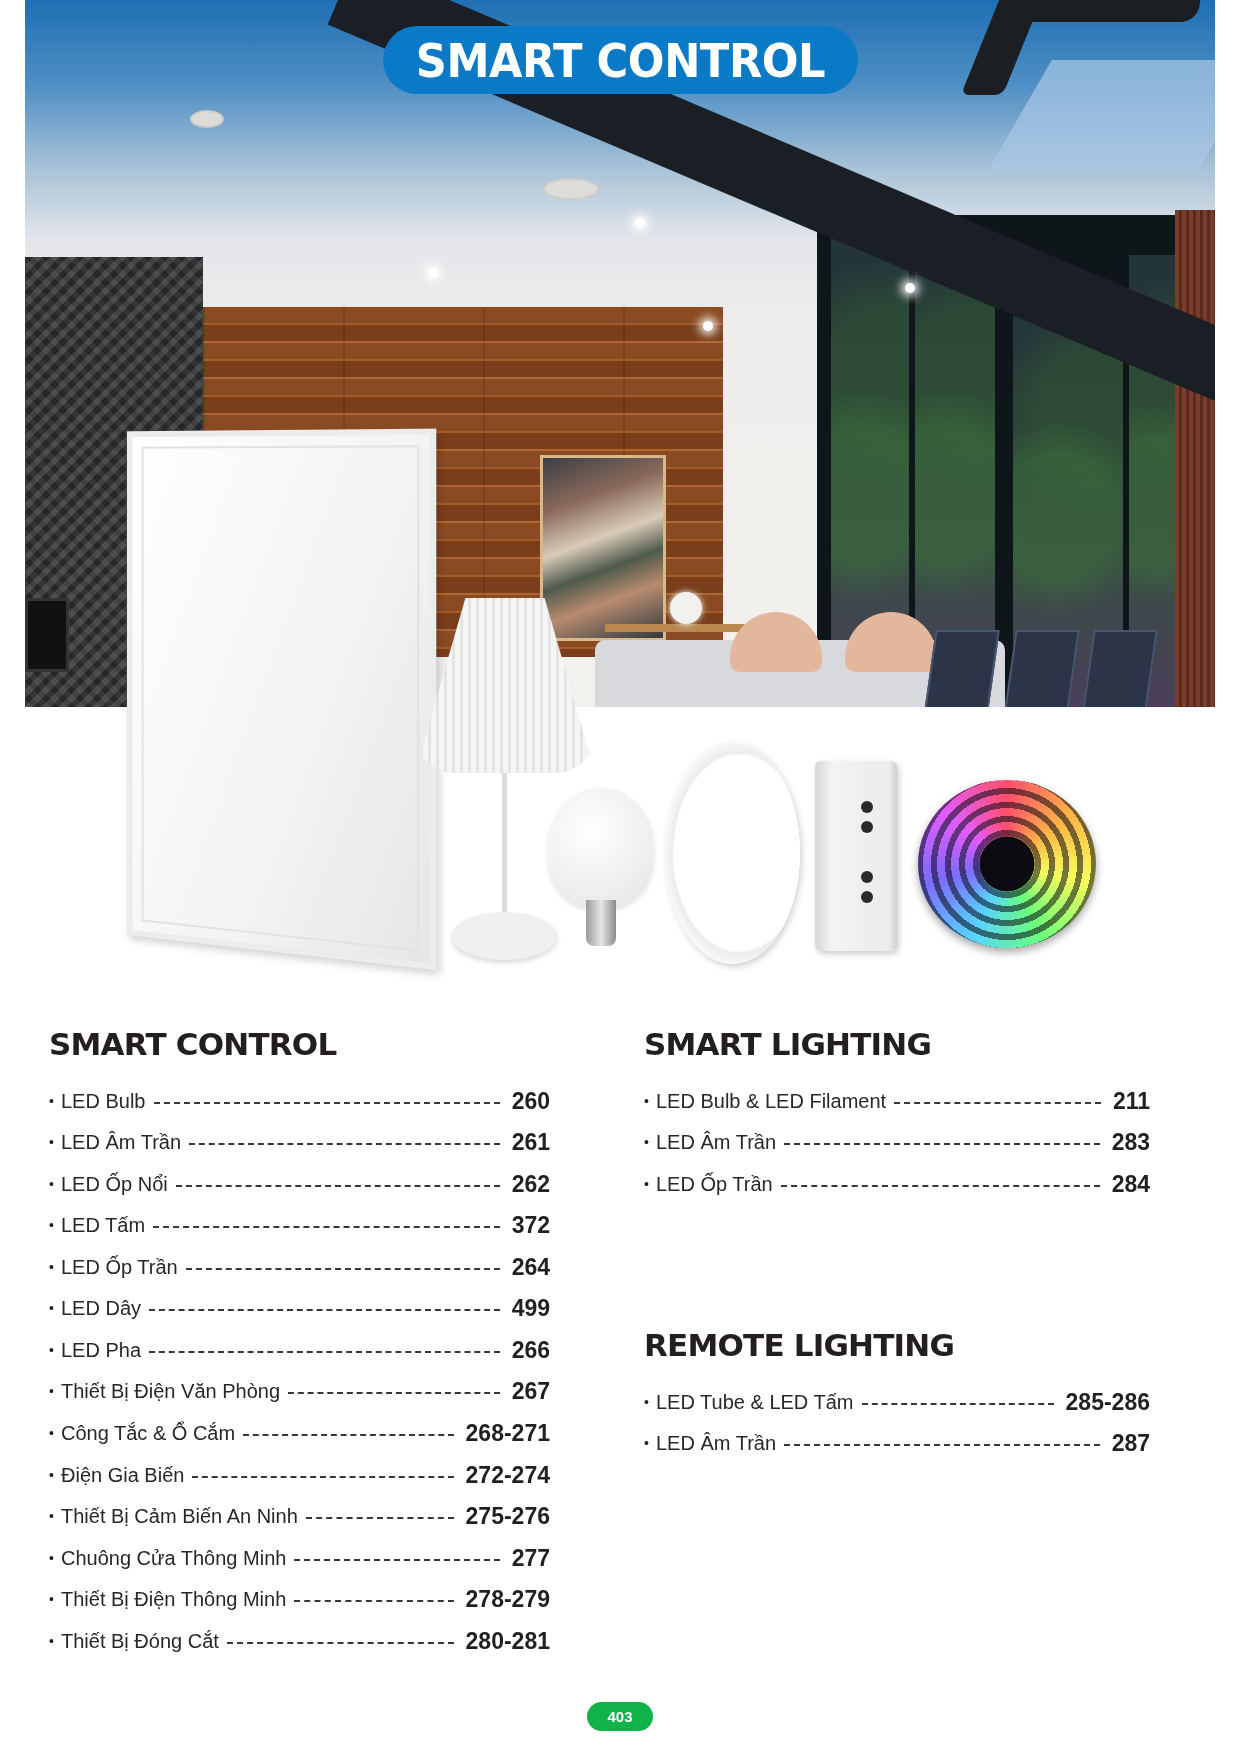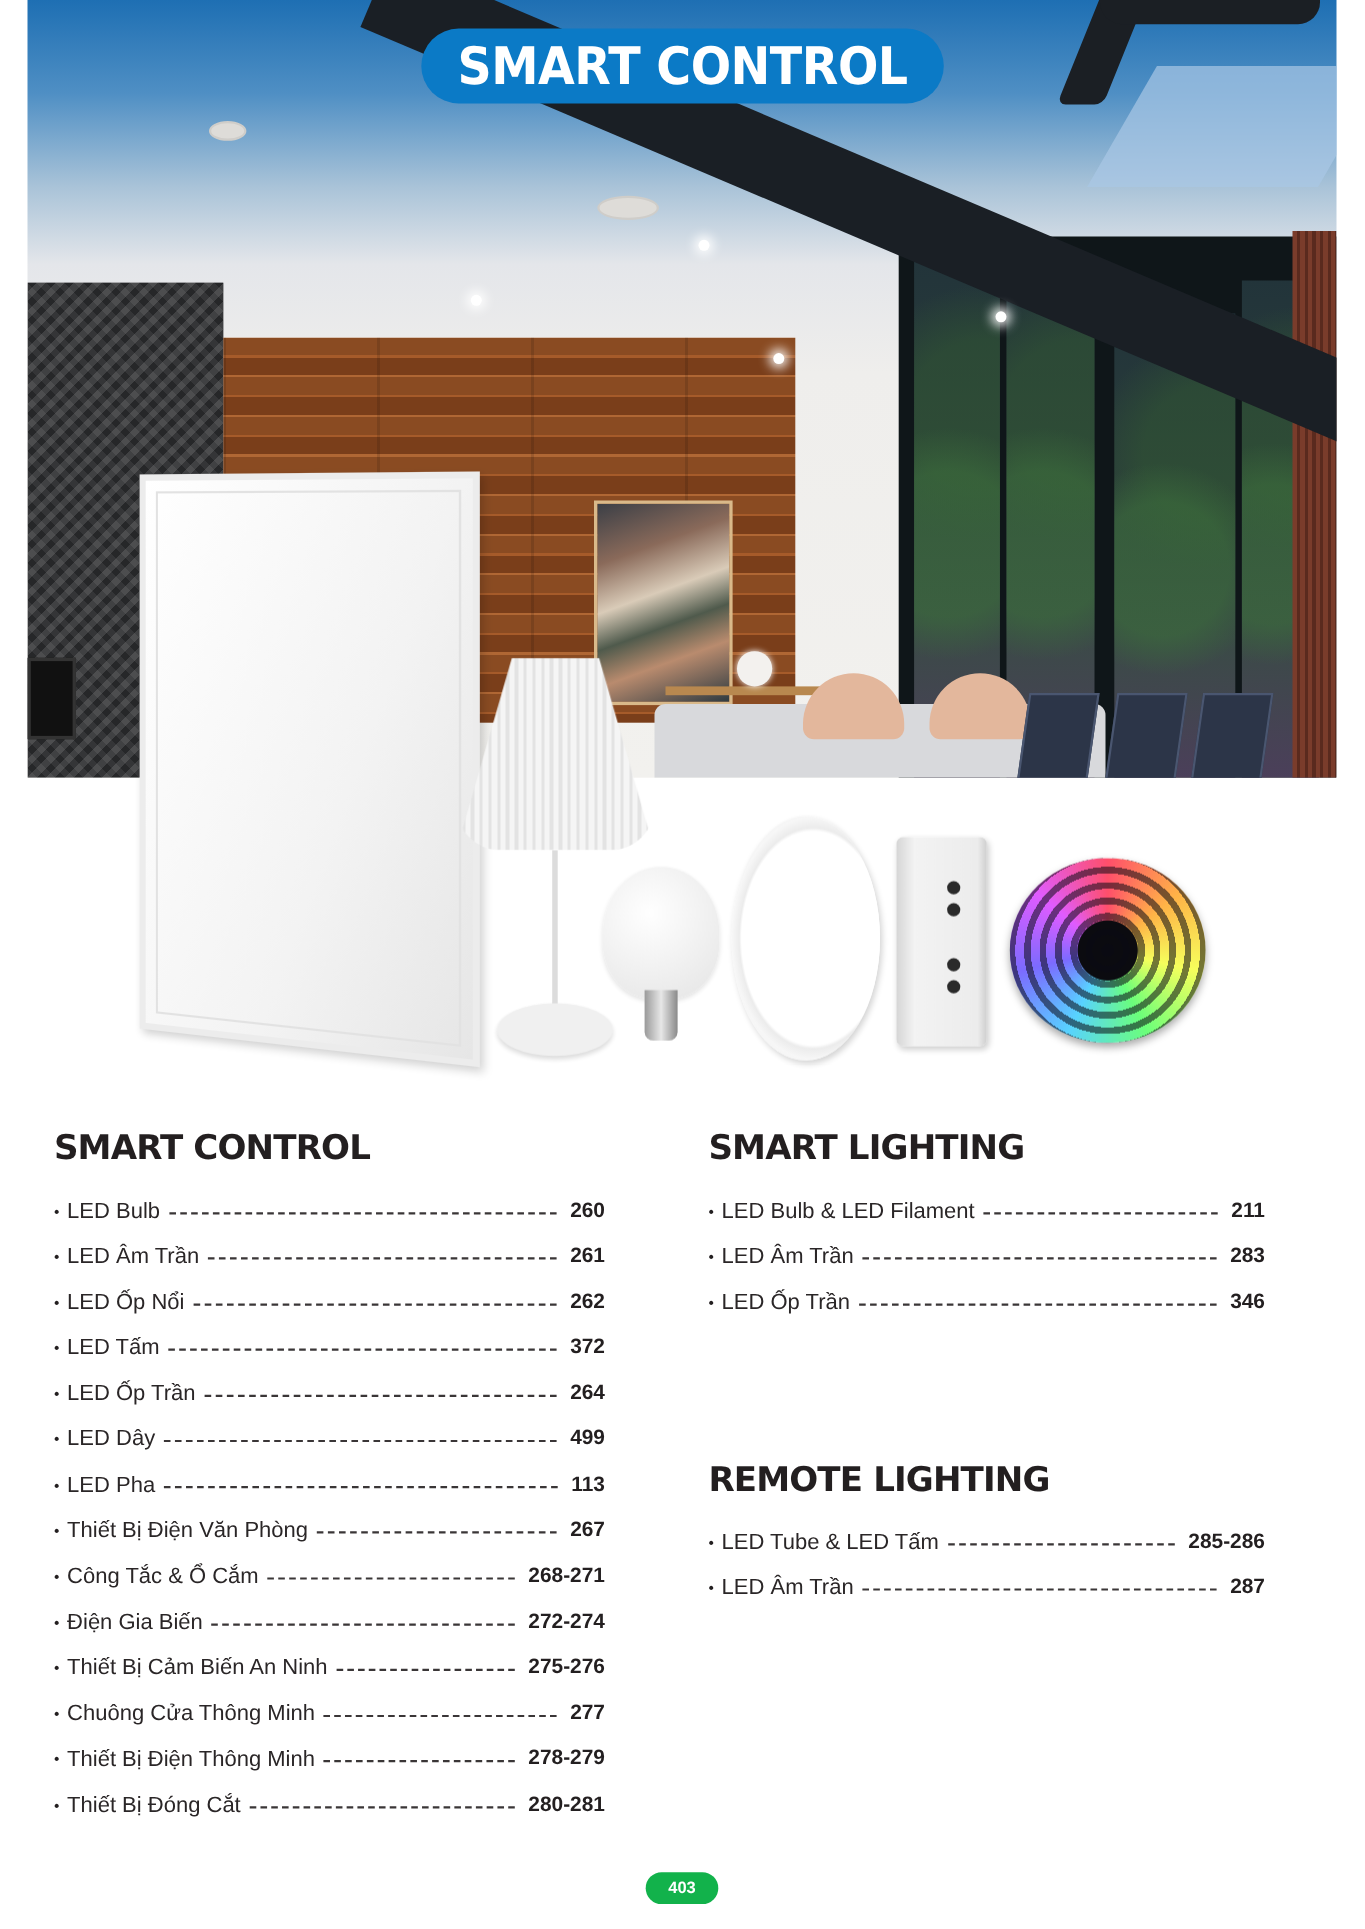--- a/index.html
+++ b/index.html
@@ -74,21 +74,21 @@
   .strip:after { content:""; position:absolute; inset:0; border-radius:50%;
           background:repeating-radial-gradient(circle,rgba(10,10,20,.55) 0 6px,transparent 6px 14px); }
 
   
   .section-title { position:absolute; font-family:"DejaVu Sans", sans-serif; font-weight:700; font-size:31px;
           letter-spacing:-0.8px; color:#231f20; margin:0; line-height:1; white-space:nowrap; }
   .toc-row { position:absolute; height:30px; display:flex; align-items:center; font-size:20px; color:#231f20; }
   .toc-row .bullet { width:12px; font-size:14px; flex:none; }
   .toc-row .label { flex:none; white-space:nowrap; font-weight:300; color:#2a2627; padding-right:4px; }
   .toc-row .leader { flex:1; height:0; border-bottom:2px dashed #3a3637; margin:0 4px; transform:translateY(2px); }
-  .toc-row .page { flex:none; font-weight:700; font-size:19px; text-align:right; white-space:nowrap; padding-left:8px; }
+  .toc-row .page { flex:none; font-weight:700; font-size:23px; text-align:right; white-space:nowrap; padding-left:8px; }
 
   .left-col .toc-row { left:49px; width:501px; }
   .right-col .toc-row { left:644px; width:506px; }
 
   .page-badge { position:absolute; left:587px; top:1702px; width:66px; height:29px; border-radius:15px;
           background:#12b24b; color:#fff; font-weight:700; font-size:15px; display:flex; align-items:center; justify-content:center; }
 </style>
 </head>
 <body>
 
@@ -181,21 +181,21 @@
   <div class="toc-row" style="top:1293px;">
       <span class="bullet">•</span>
       <span class="label">LED Dây</span>
       <span class="leader"></span>
       <span class="page">499</span>
     </div>
   <div class="toc-row" style="top:1335px;">
       <span class="bullet">•</span>
       <span class="label">LED Pha</span>
       <span class="leader"></span>
-      <span class="page">113</span>
+      <span class="page">266</span>
     </div>
   <div class="toc-row" style="top:1376px;">
       <span class="bullet">•</span>
       <span class="label">Thiết Bị Điện Văn Phòng</span>
       <span class="leader"></span>
       <span class="page">267</span>
     </div>
   <div class="toc-row" style="top:1418px;">
       <span class="bullet">•</span>
       <span class="label">Công Tắc &amp; Ổ Cắm</span>
@@ -246,21 +246,21 @@
   <div class="toc-row" style="top:1127px;">
       <span class="bullet">•</span>
       <span class="label">LED Âm Trần</span>
       <span class="leader"></span>
       <span class="page">283</span>
     </div>
   <div class="toc-row" style="top:1169px;">
       <span class="bullet">•</span>
       <span class="label">LED Ốp Trần</span>
       <span class="leader"></span>
-      <span class="page">346</span>
+      <span class="page">284</span>
     </div>
 </div>
 
 <div class="right-col">
   <h2 class="section-title" style="left:644px;top:1330px;">REMOTE LIGHTING</h2>
 
   <div class="toc-row" style="top:1387px;">
       <span class="bullet">•</span>
       <span class="label">LED Tube &amp; LED Tấm</span>
       <span class="leader"></span>

